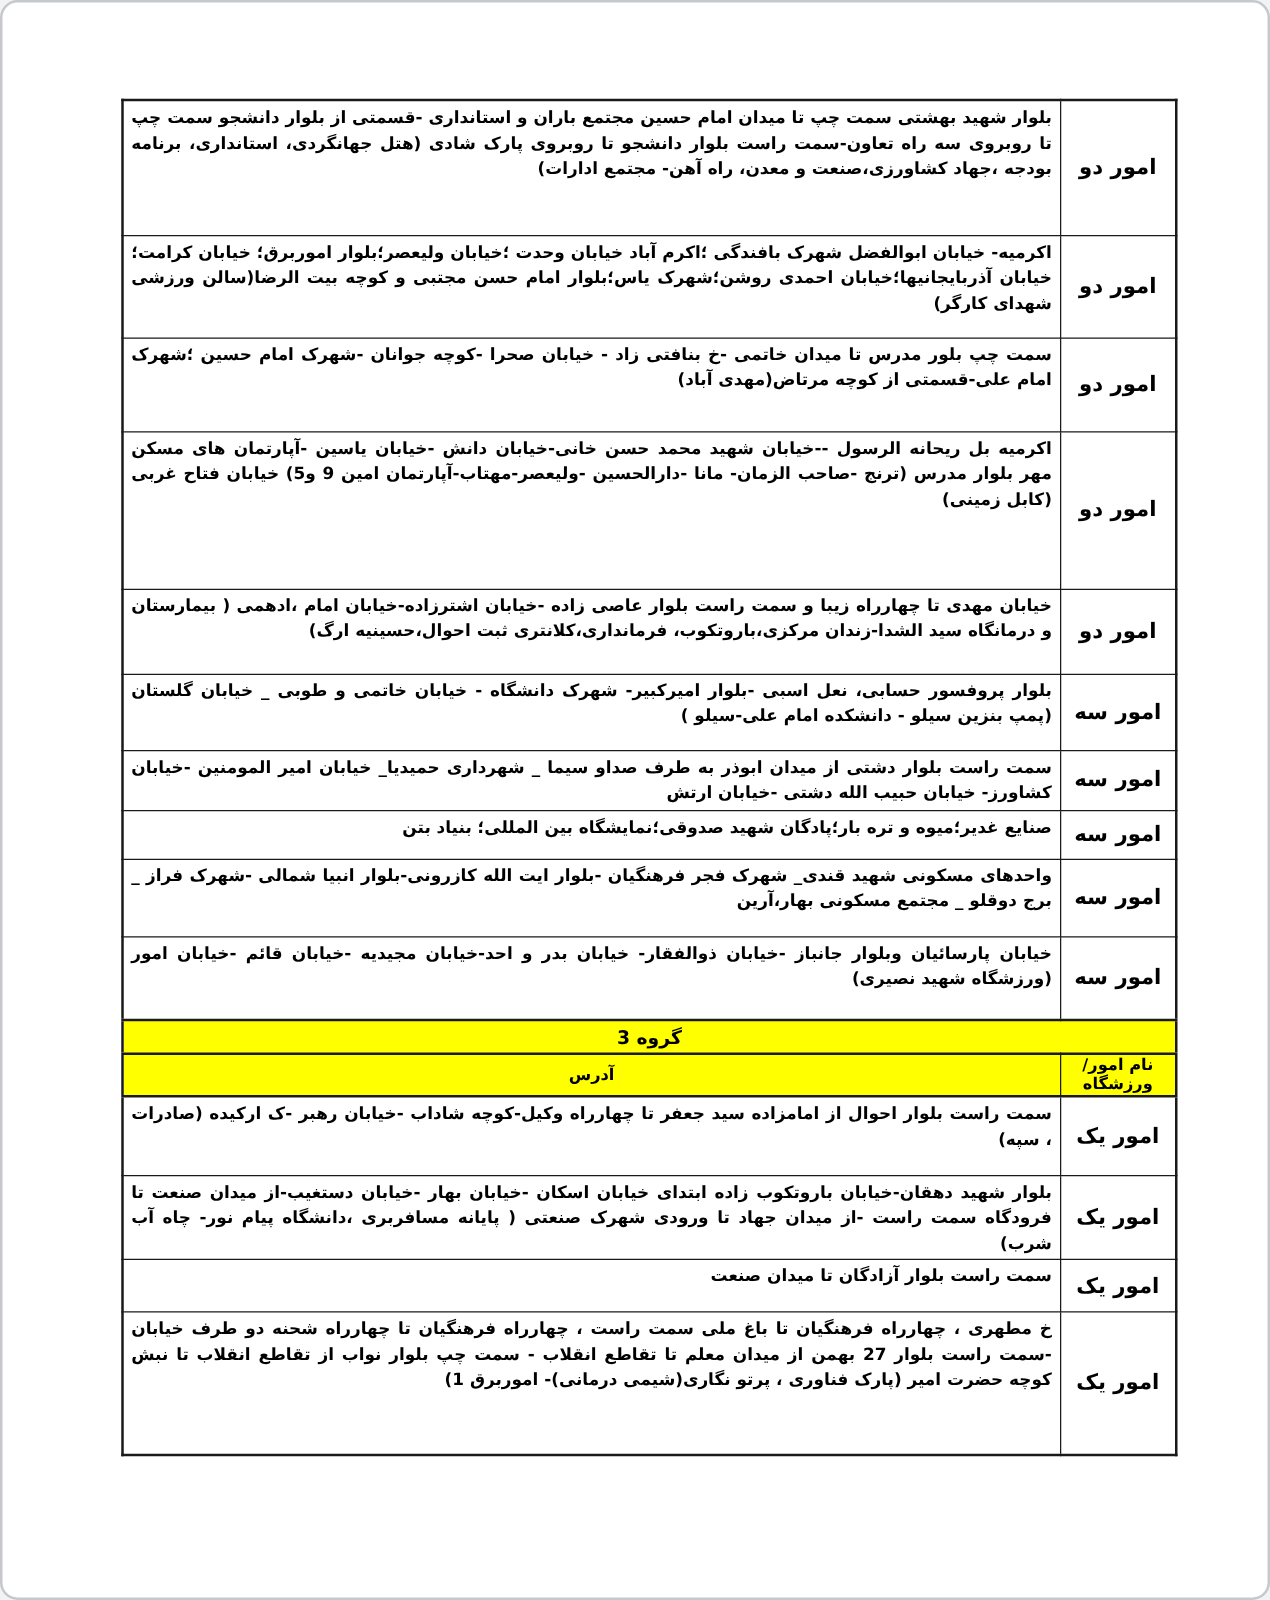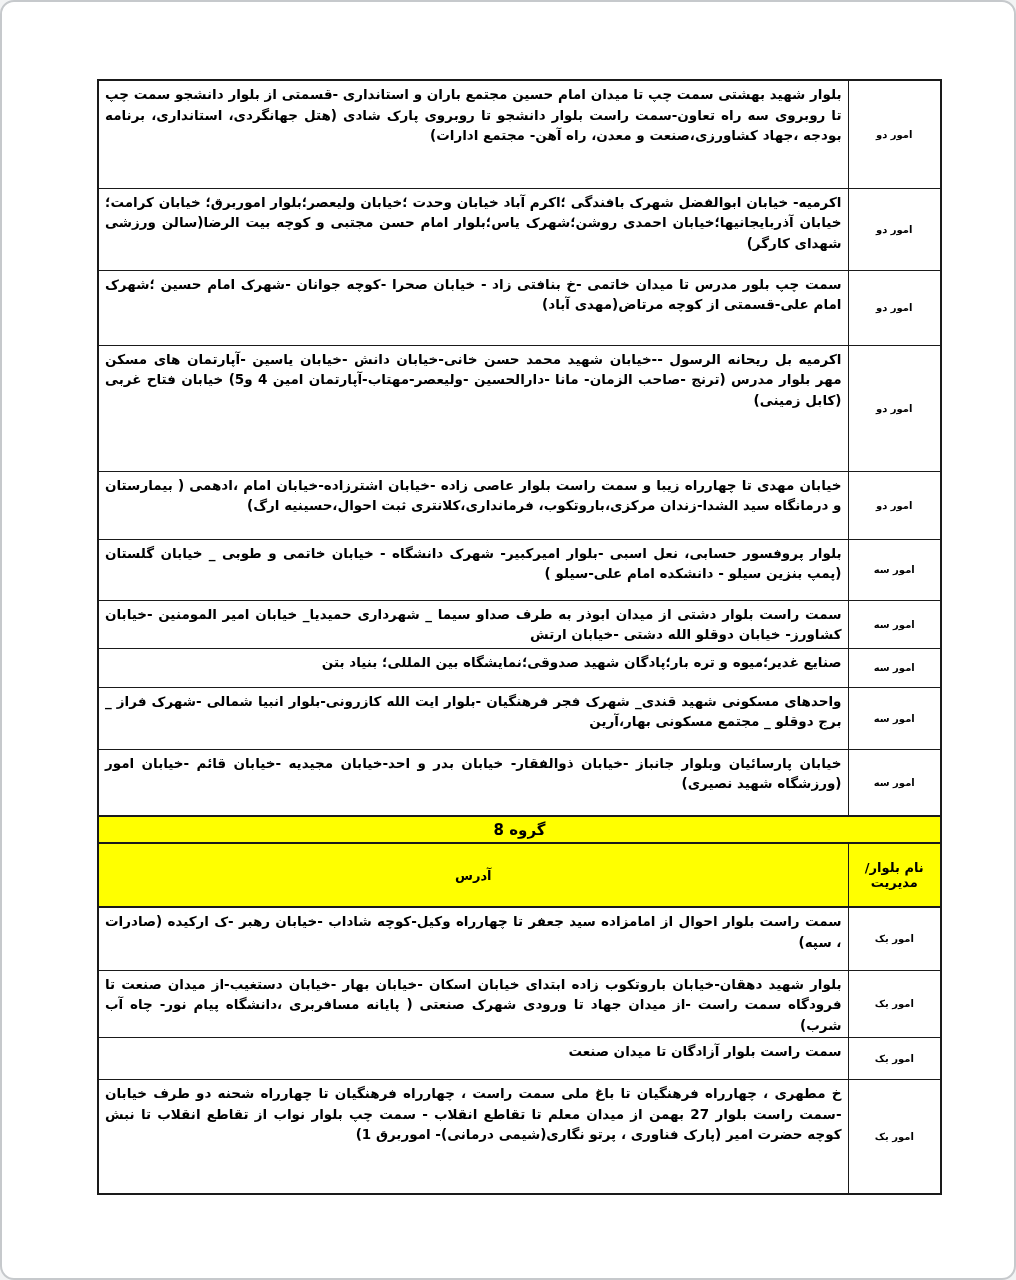--- a/index.html
+++ b/index.html
@@ -35,42 +35,42 @@
     vertical-align:top;
     padding:3px 6px 2px 6px;
     font-size:13.5px;
     font-weight:700;
     line-height:1.52;
     margin-left:28px;
   }
   td.mgmt{
     text-align:center;
     vertical-align:middle;
-    font-size:10px;
+    font-size:17px;
     font-weight:700;
     padding:2px;
   }
   tr.banner-row td{
     background:var(--header-bg,#ffff00);
     text-align:center;
     vertical-align:middle;
     font-size:15px;
     font-weight:700;
     border-top-width:2.5px;
     border-bottom-width:2.5px;
     padding:1px;
   }
   tr.header-row td{
     background:var(--header-bg,#ffff00);
     text-align:center;
     vertical-align:middle;
     font-size:13px;
     font-weight:700;
     border-bottom-width:2.5px;
-    padding:16px;
+    padding:1px;
   }
 </style>
 </head>
 <body>
 
 <div class="page" style="background: rgb(255, 255, 255);">
   <table class="schedule">
     <colgroup>
       <col class="c-mgmt">
       <col class="c-addr">
@@ -86,59 +86,59 @@
     <td class="addr">اکرمیه- خیابان ابوالفضل شهرک بافندگی ؛اکرم آباد خیابان وحدت ؛خیابان ولیعصر؛بلوار اموربرق؛ خیابان کرامت؛خیابان آذربایجانیها؛خیابان احمدی روشن؛شهرک یاس؛بلوار امام حسن مجتبی و کوچه بیت الرضا(سالن ورزشی شهدای کارگر)</td>
   </tr>
 
   <tr style="height: 75px;">
     <td class="mgmt">امور دو</td>
     <td class="addr">سمت چپ بلور مدرس تا میدان خاتمی -خ بنافتی زاد - خیابان صحرا -کوچه جوانان -شهرک امام حسین ؛شهرک امام علی-قسمتی از کوچه مرتاض(مهدی آباد)</td>
   </tr>
 
   <tr style="height: 126px;">
     <td class="mgmt">امور دو</td>
-    <td class="addr">اکرمیه بل ریحانه الرسول --خیابان شهید محمد حسن خانی-خیابان دانش -خیابان یاسین -آپارتمان های مسکن مهر بلوار مدرس (ترنج -صاحب الزمان- مانا -دارالحسین -ولیعصر-مهتاب-آپارتمان امین 4 و5) خیابان فتاح غربی (کابل زمینی)</td>
+    <td class="addr">اکرمیه بل ریحانه الرسول --خیابان شهید محمد حسن خانی-خیابان دانش -خیابان یاسین -آپارتمان های مسکن مهر بلوار مدرس (ترنج -صاحب الزمان- مانا -دارالحسین -ولیعصر-مهتاب-آپارتمان امین 9 و5) خیابان فتاح غربی (کابل زمینی)</td>
   </tr>
 
   <tr style="height: 68px;">
     <td class="mgmt">امور دو</td>
     <td class="addr">خیابان مهدی تا چهارراه زیبا و سمت راست بلوار عاصی زاده -خیابان اشترزاده-خیابان امام ،ادهمی ( بیمارستان  و درمانگاه سید الشدا-زندان مرکزی،باروتکوب، فرمانداری،کلانتری ثبت احوال،حسینیه ارگ)</td>
   </tr>
 
   <tr style="height: 61px;">
     <td class="mgmt">امور سه</td>
     <td class="addr">بلوار پروفسور حسابی، نعل اسبی -بلوار امیرکبیر-  شهرک دانشگاه - خیابان خاتمی و طوبی _ خیابان گلستان (پمپ بنزین سیلو - دانشکده امام علی-سیلو )</td>
   </tr>
 
   <tr style="height: 48px;">
     <td class="mgmt">امور سه</td>
-    <td class="addr">سمت راست بلوار دشتی از میدان ابوذر به طرف صداو سیما _ شهرداری حمیدیا_ خیابان امیر المومنین -خیابان کشاورز- خیابان دوقلو الله دشتی -خیابان ارتش</td>
+    <td class="addr">سمت راست بلوار دشتی از میدان ابوذر به طرف صداو سیما _ شهرداری حمیدیا_ خیابان امیر المومنین -خیابان کشاورز- خیابان حبیب الله دشتی -خیابان ارتش</td>
   </tr>
 
   <tr style="height: 39px;">
     <td class="mgmt">امور سه</td>
     <td class="addr">صنایع غدیر؛میوه و تره بار؛پادگان شهید صدوقی؛نمایشگاه بین المللی؛ بنیاد بتن</td>
   </tr>
 
   <tr style="height: 62px;">
     <td class="mgmt">امور سه</td>
     <td class="addr">واحدهای مسکونی شهید قندی_ شهرک فجر فرهنگیان -بلوار ایت الله کازرونی-بلوار انبیا شمالی -شهرک فراز _ برج دوقلو _ مجتمع مسکونی بهار،آرین</td>
   </tr>
 
   <tr style="height: 67px;">
     <td class="mgmt">امور سه</td>
     <td class="addr">خیابان پارسائیان وبلوار جانباز -خیابان ذوالفقار- خیابان بدر و احد-خیابان مجیدیه -خیابان قائم -خیابان امور (ورزشگاه شهید نصیری)</td>
   </tr>
 
   <tr class="banner-row" style="height: 27px;">
-    <td colspan="2">گروه 8</td>
+    <td colspan="2">گروه 3</td>
   </tr>
 
   <tr class="header-row" style="height: 24px;">
-    <td>نام بلوار/مدیریت</td>
+    <td>نام امور/ورزشگاه</td>
     <td>آدرس</td>
   </tr>
 
   <tr style="height: 63px;">
     <td class="mgmt">امور یک</td>
     <td class="addr">سمت راست بلوار احوال از امامزاده سید جعفر تا چهارراه وکیل-کوچه شاداب -خیابان رهبر -ک ارکیده  (صادرات ، سپه)</td>
   </tr>
 
   <tr style="height: 65px;">
     <td class="mgmt">امور یک</td>

